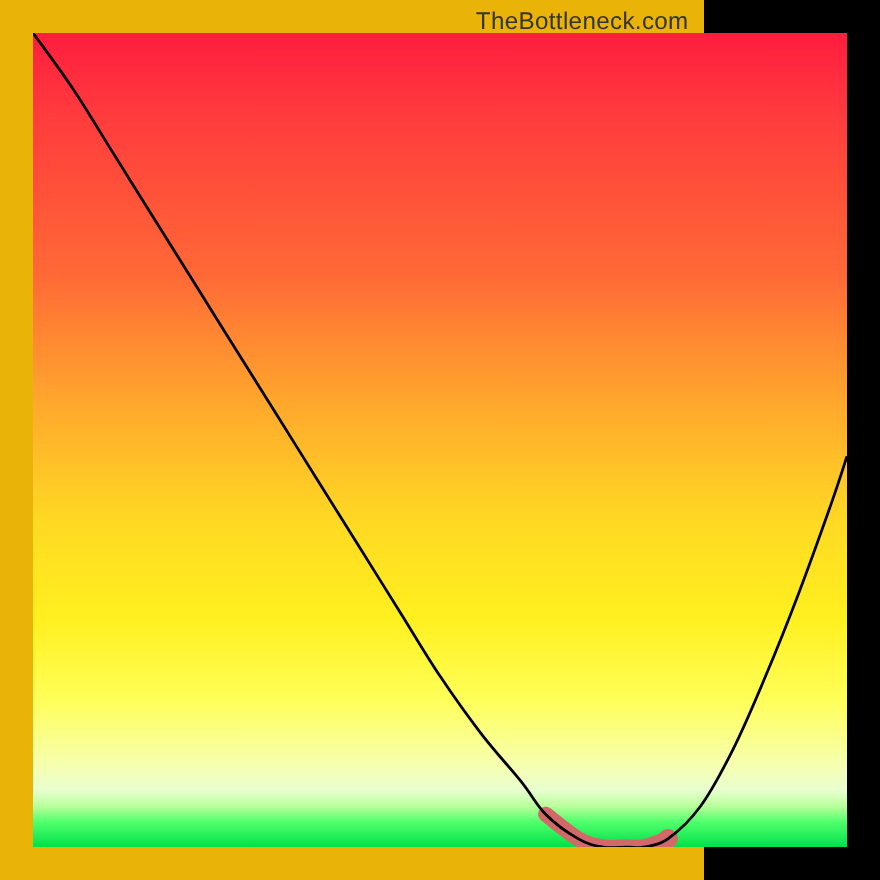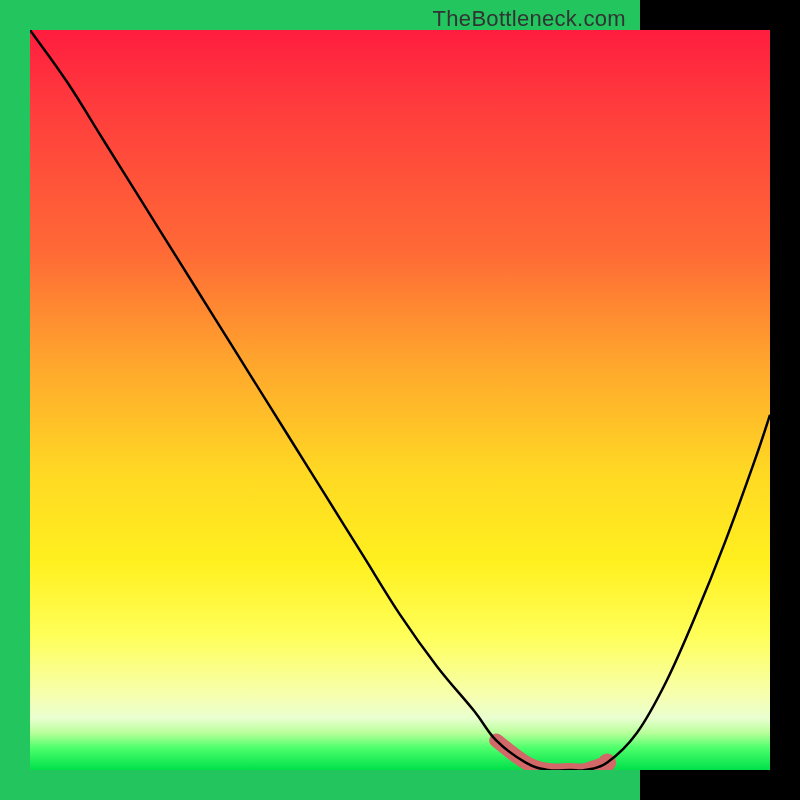--- a/index.html
+++ b/index.html
@@ -8,21 +8,21 @@
     width: 800px;
     height: 800px;
     background: #000;
     font-family: Arial, Helvetica, sans-serif;
     overflow: hidden;
   }
   .frame {
     position: relative;
     width: 640px;
     height: 800px;
-    background: #22c55e;
+    background: #eab308;
   }
   .plot-area {
     position: absolute;
     left: 30px;
     top: 30px;
     width: 740px;
     height: 740px;
     
     background: linear-gradient(
       to bottom,

